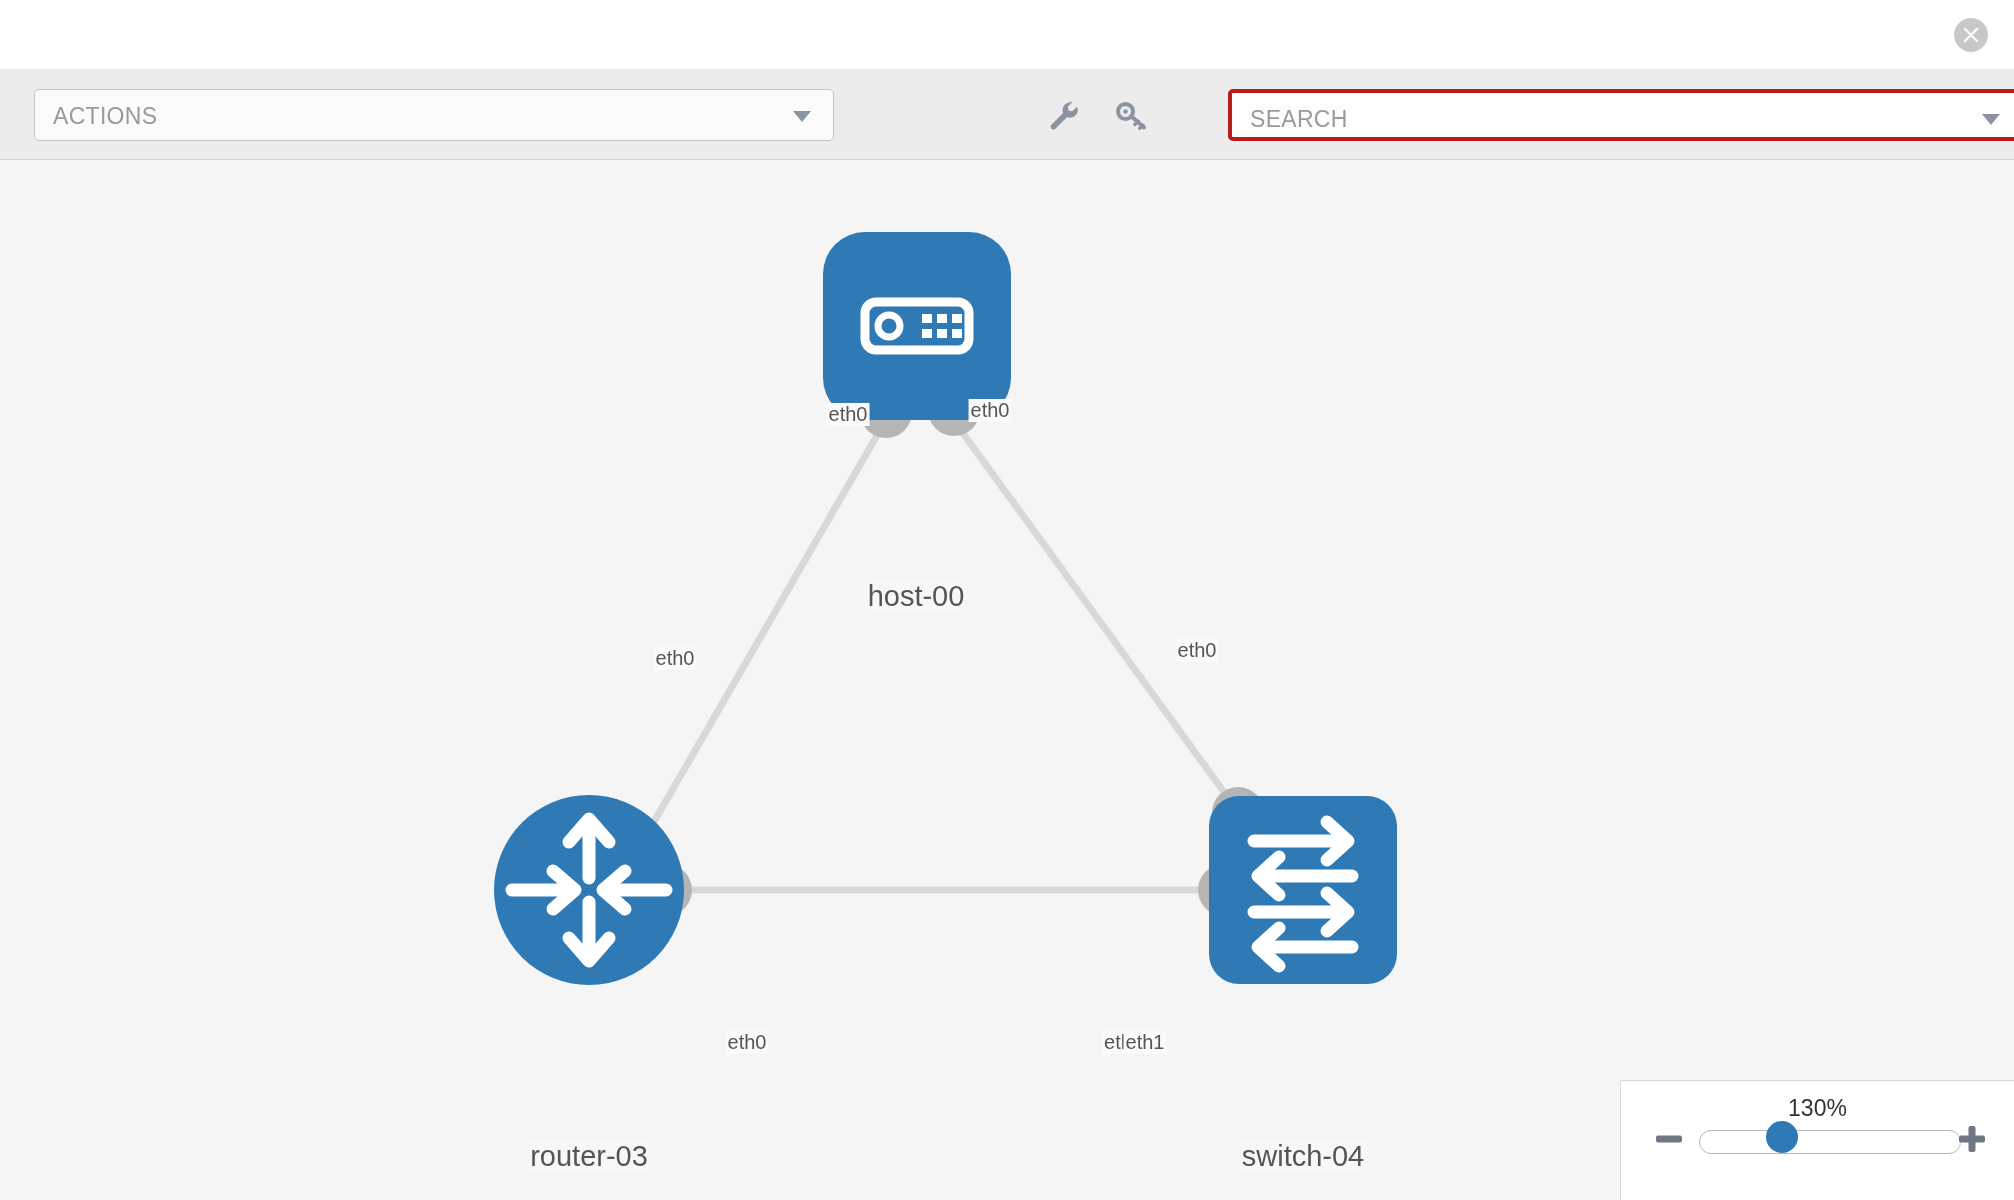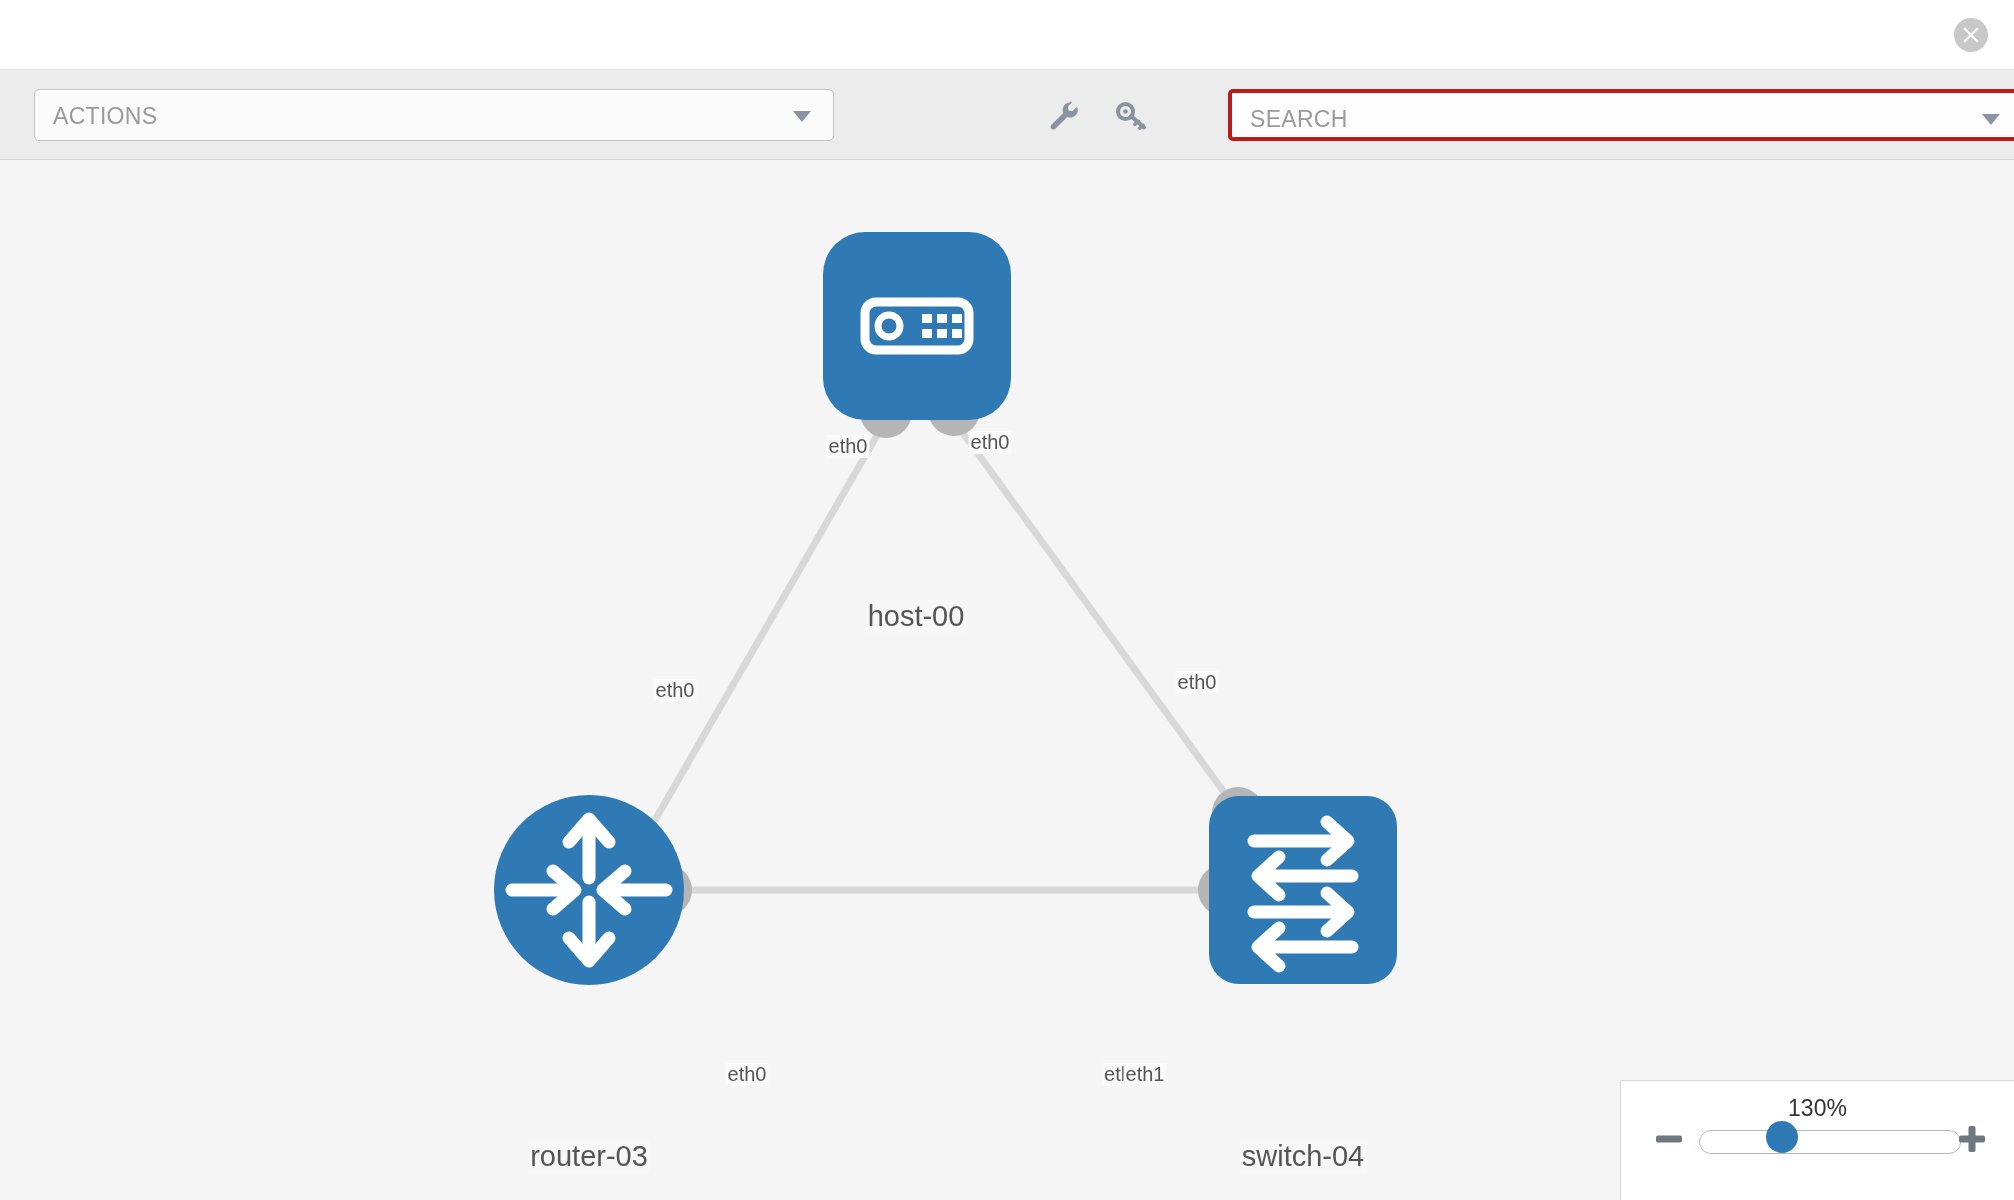--- a/index.html
+++ b/index.html
@@ -152,21 +152,20 @@
     padding: 0 2px;
   }
   .iface-label {
     position: absolute;
     font-size: 20px;
     color: #555555;
     background: #fafafa;
     white-space: nowrap;
     transform: translateX(-50%);
     padding: 0 2px;
-    margin-top: 32px;
   }
 
   
   .zoom-panel {
     position: absolute;
     left: 1620px;
     top: 1080px;
     width: 394px;
     height: 136px;
     background: #ffffff;
@@ -340,21 +339,21 @@
     </svg>
 
     <span class="iface-label" style="left:848px;  top:243px;">eth0</span>
     <span class="iface-label" style="left:990px;  top:239px;">eth0</span>
     <span class="iface-label" style="left:675px;  top:487px;">eth0</span>
     <span class="iface-label" style="left:1197px; top:479px;">eth0</span>
     <span class="iface-label" style="left:747px;  top:871px;">eth0</span>
     <span class="iface-label" style="left:1118px; top:871px;">eth</span>
     <span class="iface-label" style="left:1145px; top:871px;">eth1</span>
 
-    <span class="node-label" style="left:916px;  top:440px;text-align:center;">host-00</span>
+    <span class="node-label" style="left:916px;  top:420px;text-align:center;">host-00</span>
     <span class="node-label" style="left:589px;  top:980px;">router-03</span>
     <span class="node-label" style="left:1303px; top:980px;">switch-04</span>
   </div>
 
   <div class="zoom-panel">
     <div class="zoom-value">130%</div>
 
     <div class="zoom-minus">
       <svg width="36" height="36" viewBox="0 0 36 36">
         <rect x="5" y="14.5" width="26" height="7" rx="2" fill="#6f7780"></rect>

